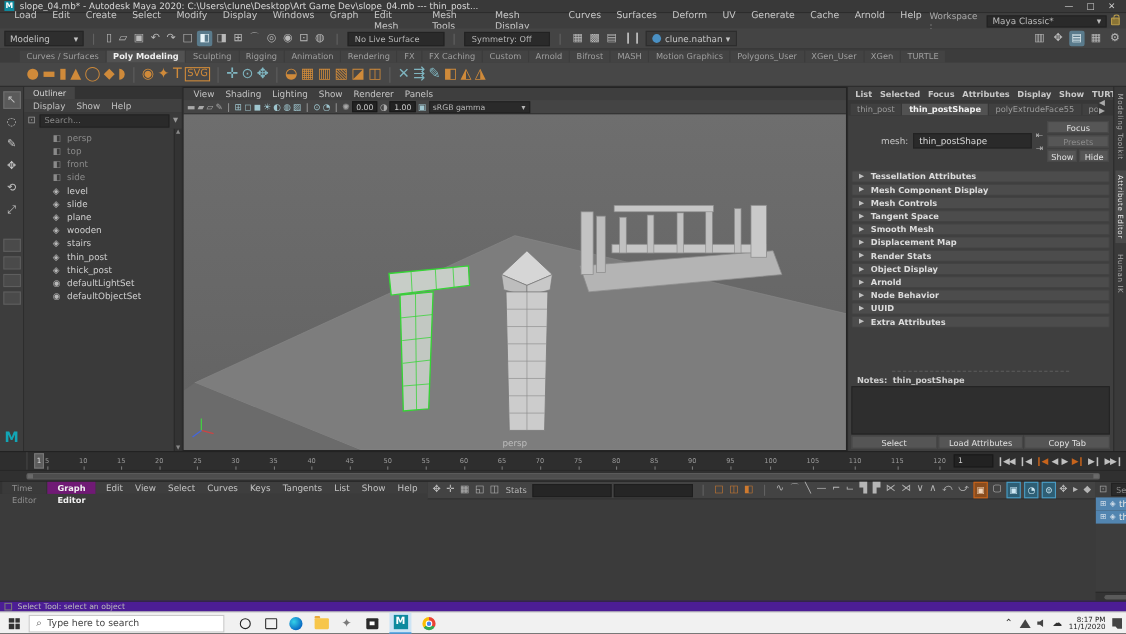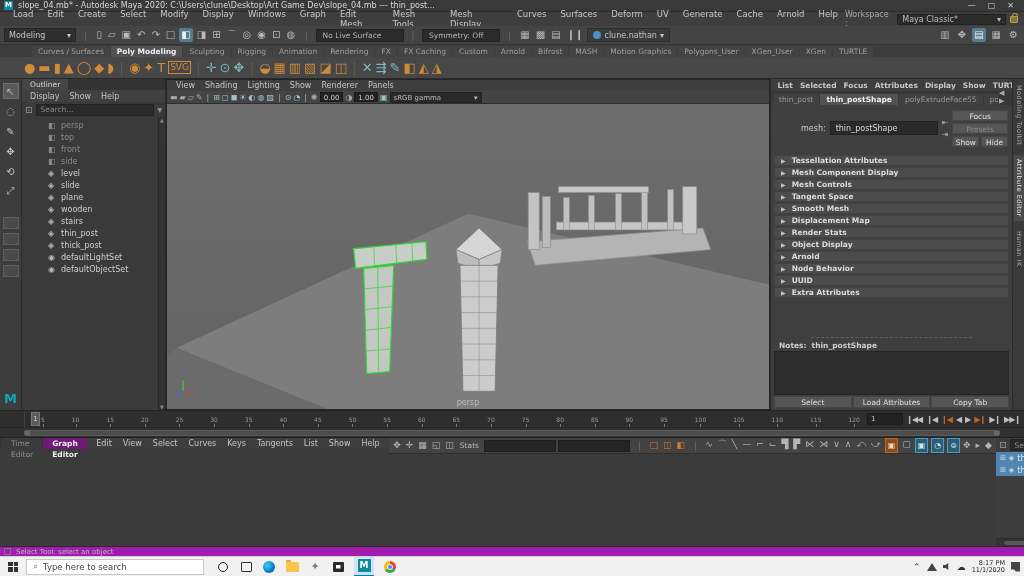--- a/index.html
+++ b/index.html
@@ -28,21 +28,21 @@
   .mode-select { background:#2e2e2e; border:1px solid #252525; width:72px; height:14px; display:flex; align-items:center; justify-content:space-between; padding:0 4px; font-size:8px; color:#c4c4c4;}
   .sl-sep { color:#666; padding:0 3px; font-size:10px;}
   .sl-icon { font-size:10px; color:#b9b9b9; padding:0 2px; line-height:14px;}
   .sl-icon.hl { background:#5a7b8c; color:#e8f4f8; border-radius:2px;}
   .sl-field { background:#2a2a2a; border:1px solid #222; height:13px; font-size:7.5px; color:#b5b5b5; display:flex; align-items:center; padding:0 6px;}
   .user-chip { display:flex; align-items:center; gap:3px; background:#3a3a3a; border:1px solid #2d2d2d; height:14px; padding:0 5px; font-size:8px; color:#c4c4c4;}
   .user-avatar { width:8px; height:8px; background:#4a90c4; border-radius:50%;}
   .sl-right { margin-left:auto; display:flex; gap:4px;}
 
   
-  .shelf-tabs { height:12px; background:#3c3c3c; display:flex; align-items:flex-end; padding-left:32px; gap:1px; flex:0 0 auto;}
+  .shelf-tabs { height:12px; background:#3c3c3c; display:flex; align-items:flex-end; padding-left:18px; gap:1px; flex:0 0 auto;}
   .shelf-tab { font-size:7.5px; color:#9f9f9f; padding:1px 6px; background:#434343; white-space:nowrap;}
   .shelf-tab.active { background:#525252; color:#efefef; font-weight:bold;}
   .shelf-icons { height:22px; background:#474747; display:flex; align-items:center; padding-left:24px; gap:3px; flex:0 0 auto; border-bottom:1px solid #2a2a2a;}
   .shelf-icon { font-size:13px; line-height:20px; color:#cf8a3a; }
   .shelf-icon.teal { color:#7fb5c0; }
   .shelf-icon.sep { color:#5a5a5a; font-size:14px; padding:0 2px;}
   .shelf-icon.small { font-size:9px; border:1px solid #cf8a3a; padding:0 1px; line-height:11px; color:#cf8a3a;}
 
   
   .main { flex:1 1 auto; display:flex; min-height:0; }
@@ -161,21 +161,21 @@
   .ge-row .gicon { font-size:7px; color:#cfdce8;}
   .ge-hscroll { height:8px; background:#333; border-top:1px solid #2a2a2a; position:relative;}
   .ge-hscroll::before { content:""; position:absolute; left:8px; right:14px; top:1.5px; height:4px; background:#5a5a5a; border-radius:2px;}
   .ge-area { flex:1; background:#3c3c3c; position:relative; overflow:hidden;}
   .ge-timeband { position:absolute; top:0; left:0; right:0; height:10px; background:#353535; display:flex;}
   .ge-tlabel { flex:1; font-size:6px; color:#9a9a9a; border-left:1px solid #2e2e2e; padding-left:2px; line-height:10px;}
   .ge-grid { position:absolute; top:10px; bottom:0; left:0; right:0;
     background:repeating-linear-gradient(90deg, #444 0 1px, transparent 1px 75.75px);}
 
   
-  .helpline { height:10px; background:#a21caf; display:flex; align-items:center; gap:5px; padding:0 4px; flex:0 0 auto; border-top:1px solid #2a2a2a;}
+  .helpline { height:10px; background:#4c1d95; display:flex; align-items:center; gap:5px; padding:0 4px; flex:0 0 auto; border-top:1px solid #2a2a2a;}
   .helpline .hicon { width:7px; height:7px; border:1px solid #777;}
   .helpline span { font-size:7px; color:#bbb;}
 
   
   .taskbar { height:20px; background:#f1f1f1; display:flex; align-items:center; flex:0 0 auto; border-top:1px solid #d0d0d0;}
   .start { width:26px; display:flex; justify-content:center;}
   .win-logo { width:10px; height:10px; display:grid; grid-template-columns:1fr 1fr; grid-template-rows:1fr 1fr; gap:1px;}
   .win-logo i { background:#333;}
   .tb-search { width:178px; height:16px; background:#fff; border:1px solid #c8c8c8; display:flex; align-items:center; gap:5px; padding:0 6px;}
   .tb-search .mag { color:#555; font-size:9px;}

